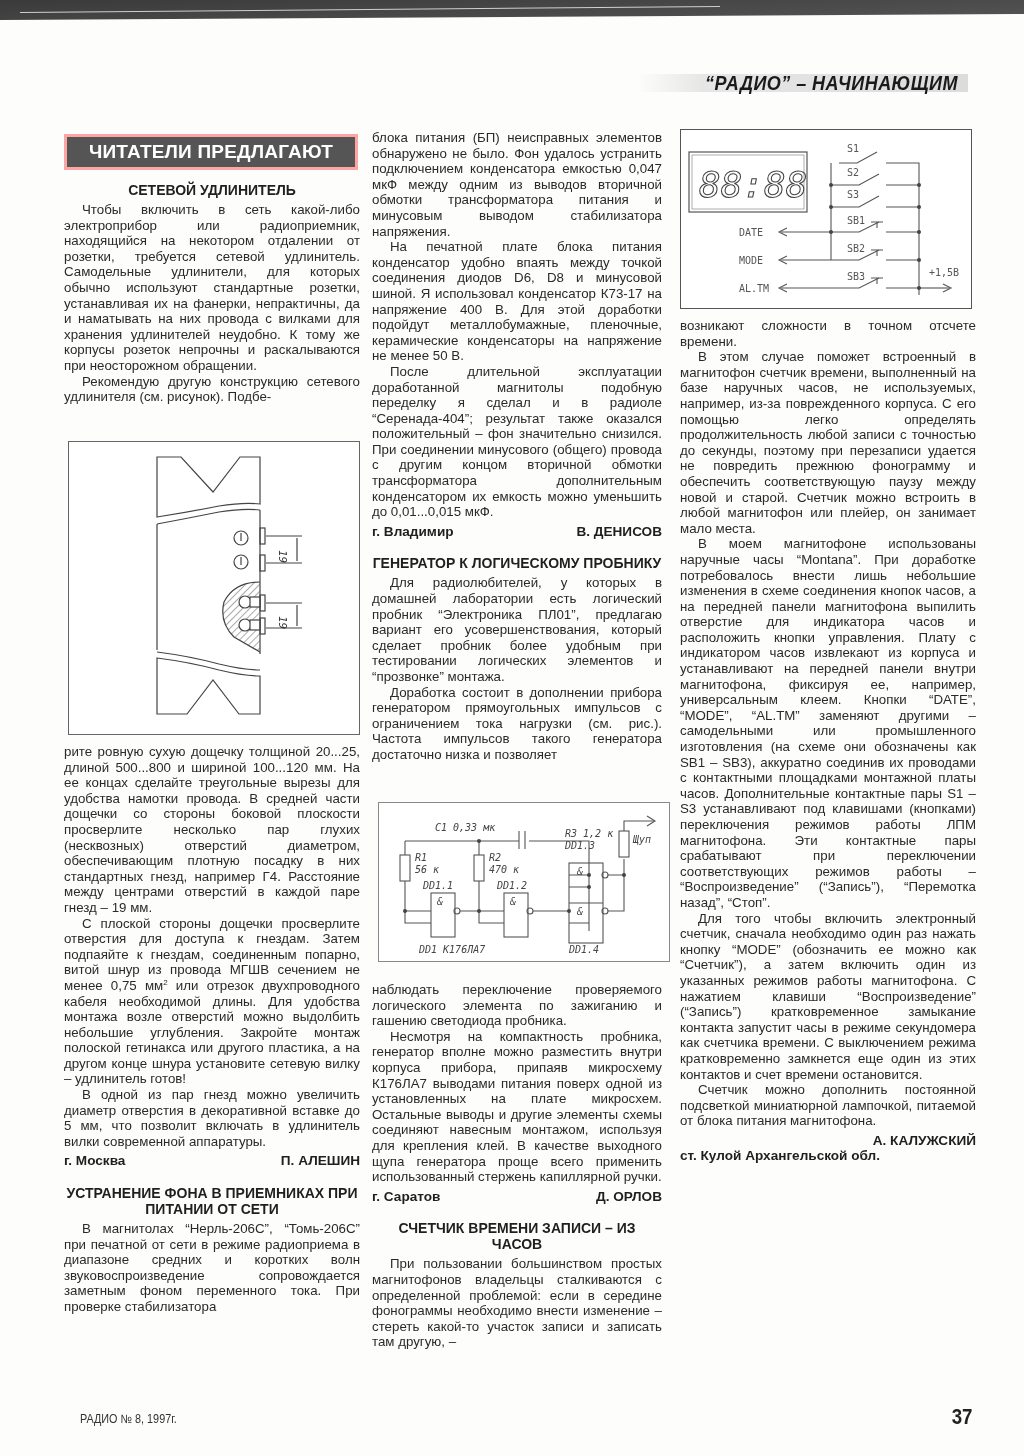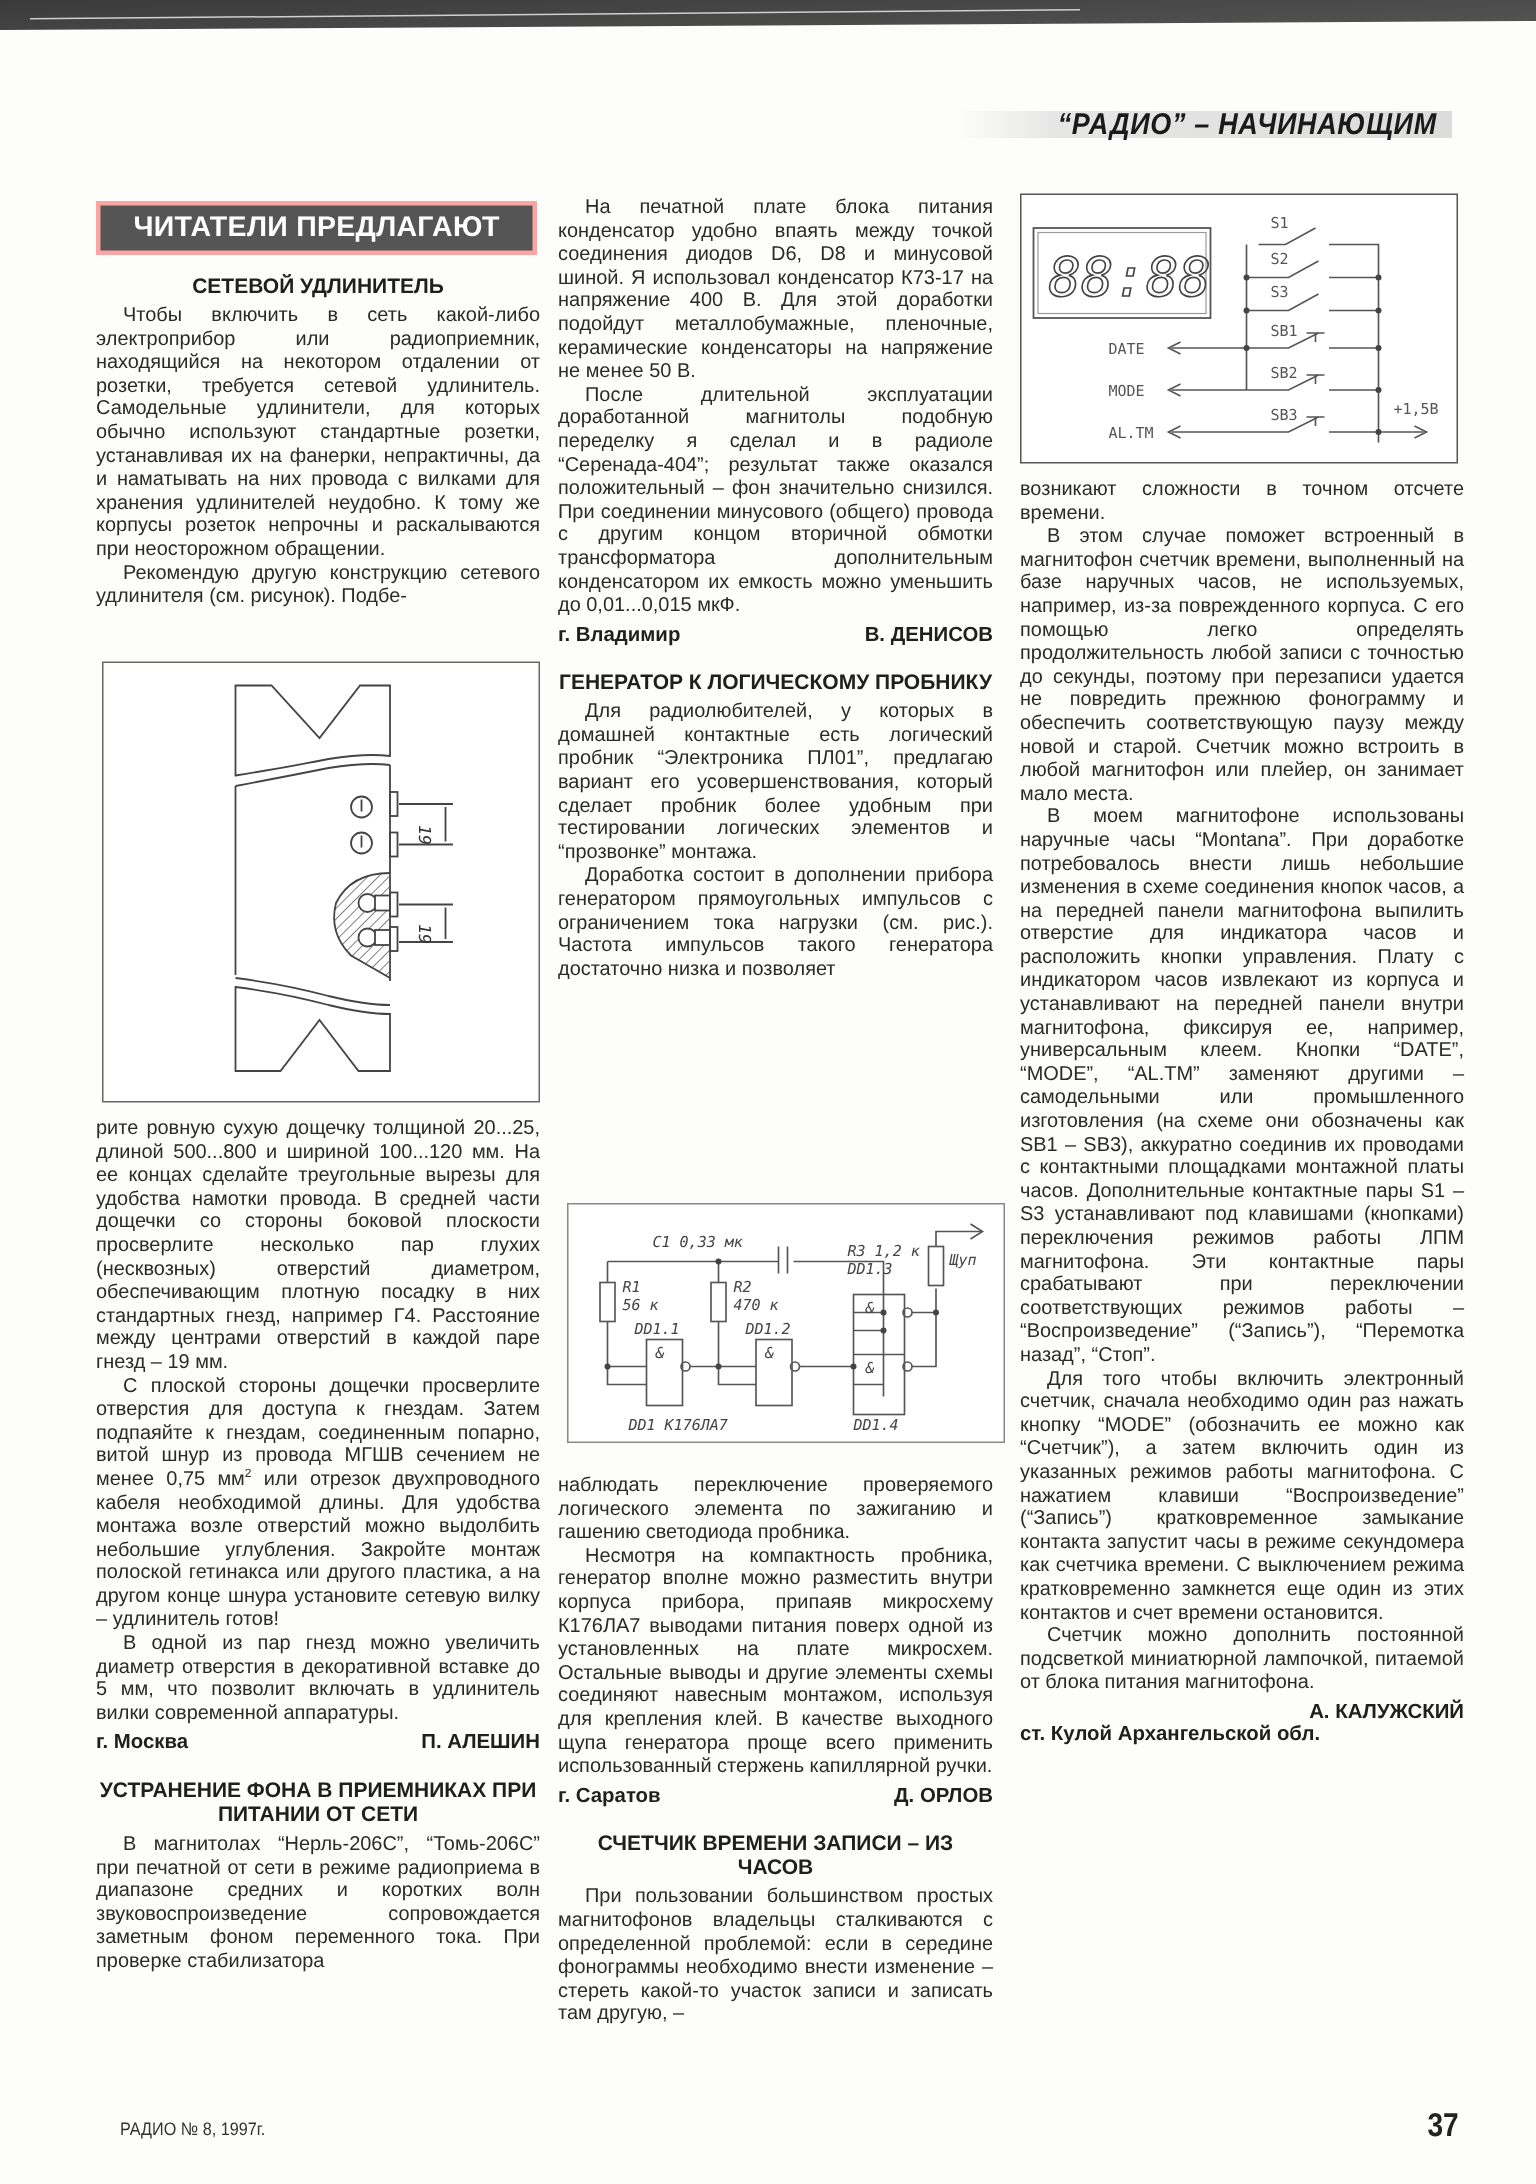--- a/index.html
+++ b/index.html
@@ -115,28 +115,29 @@
   <p>В одной из пар гнезд можно увеличить диаметр отверстия в декоративной вставке до 5 мм, что позволит включать в удлинитель вилки современной аппаратуры.</p>
   <div class="sig">
     <span>г. Москва</span>
     <span>П. АЛЕШИН</span>
   </div>
   <h2 style="margin-top:16px;">УСТРАНЕНИЕ ФОНА В ПРИЕМНИКАХ ПРИ ПИТАНИИ ОТ СЕТИ</h2>
   <p style="margin-top:4px;">В магнитолах “Нерль-206С”, “Томь-206С” при печатной от сети в режиме радиоприема в диапазоне средних и коротких волн звуковоспроизведение сопровождается заметным фоном переменного тока. При проверке стабилизатора</p>
 </div>
 
 <div class="col col2" style="top:130px;">
+  <p style="text-indent:0">блока питания (БП) неисправных элементов обнаружено не было. Фон удалось устранить подключением конденсатора емкостью 0,047 мкФ между одним из выводов вторичной обмотки трансформатора питания и минусовым выводом стабилизатора напряжения.</p>
   <p>На печатной плате блока питания конденсатор удобно впаять между точкой соединения диодов D6, D8 и минусовой шиной. Я использовал конденсатор К73-17 на напряжение 400 В. Для этой доработки подойдут металлобумажные, пленочные, керамические конденсаторы на напряжение не менее 50 В.</p>
   <p>После длительной эксплуатации доработанной магнитолы подобную переделку я сделал и в радиоле “Серенада-404”; результат также оказался положительный – фон значительно снизился. При соединении минусового (общего) провода с другим концом вторичной обмотки трансформатора дополнительным конденсатором их емкость можно уменьшить до 0,01...0,015 мкФ.</p>
   <div class="sig">
     <span>г. Владимир</span>
     <span>В. ДЕНИСОВ</span>
   </div>
   <h2 style="margin-top:16px;">ГЕНЕРАТОР К ЛОГИЧЕСКОМУ ПРОБНИКУ</h2>
-  <p style="margin-top:4px;">Для радиолюбителей, у которых в домашней контактные есть логический пробник “Электроника ПЛ01”, предлагаю вариант его усовершенствования, который сделает пробник более удобным при тестировании логических элементов и “прозвонке” монтажа.</p>
+  <p style="margin-top:4px;">Для радиолюбителей, у которых в домашней лаборатории есть логический пробник “Электроника ПЛ01”, предлагаю вариант его усовершенствования, который сделает пробник более удобным при тестировании логических элементов и “прозвонке” монтажа.</p>
   <p>Доработка состоит в дополнении прибора генератором прямоугольных импульсов с ограничением тока нагрузки (см. рис.). Частота импульсов такого генератора достаточно низка и позволяет</p>
 </div>
 
 <div class="figure" style="left:378px; top:802px; width:290px; height:158px; border-color:#888;">
   <svg width="290" height="158" viewBox="0 0 290 158">
     <g fill="none" stroke="#555" stroke-width="1.1">
 
       <path d="M26 38 L140 38 M150 38 L210 38 L210 128"></path>
       <line x1="140" y1="28" x2="140" y2="46"></line>
         <line x1="146" y1="28" x2="146" y2="46"></line>

